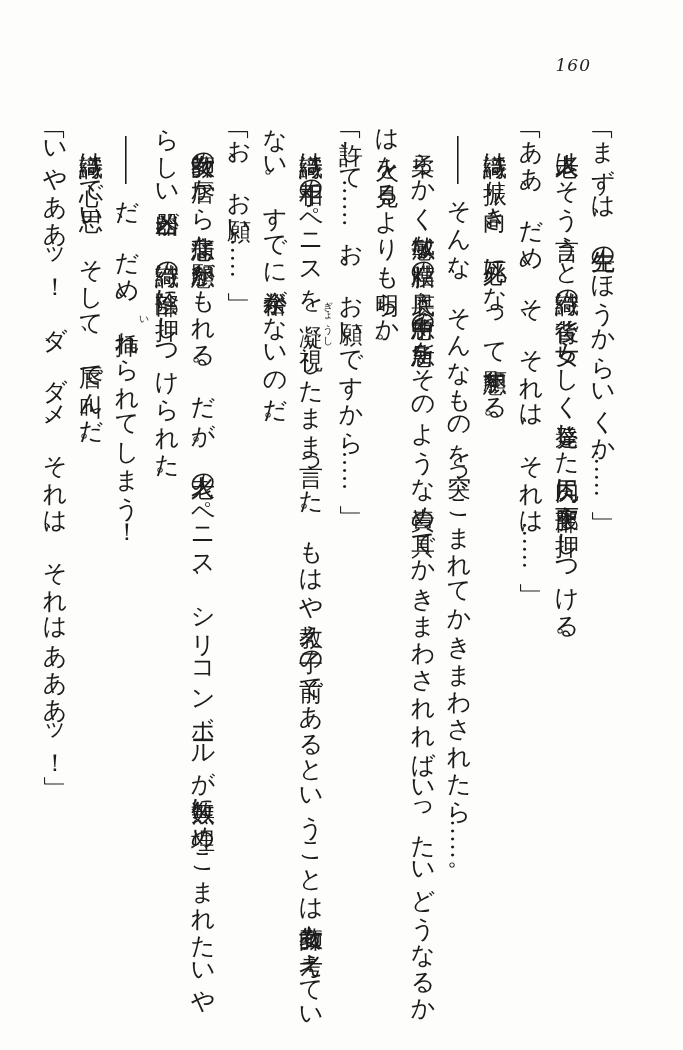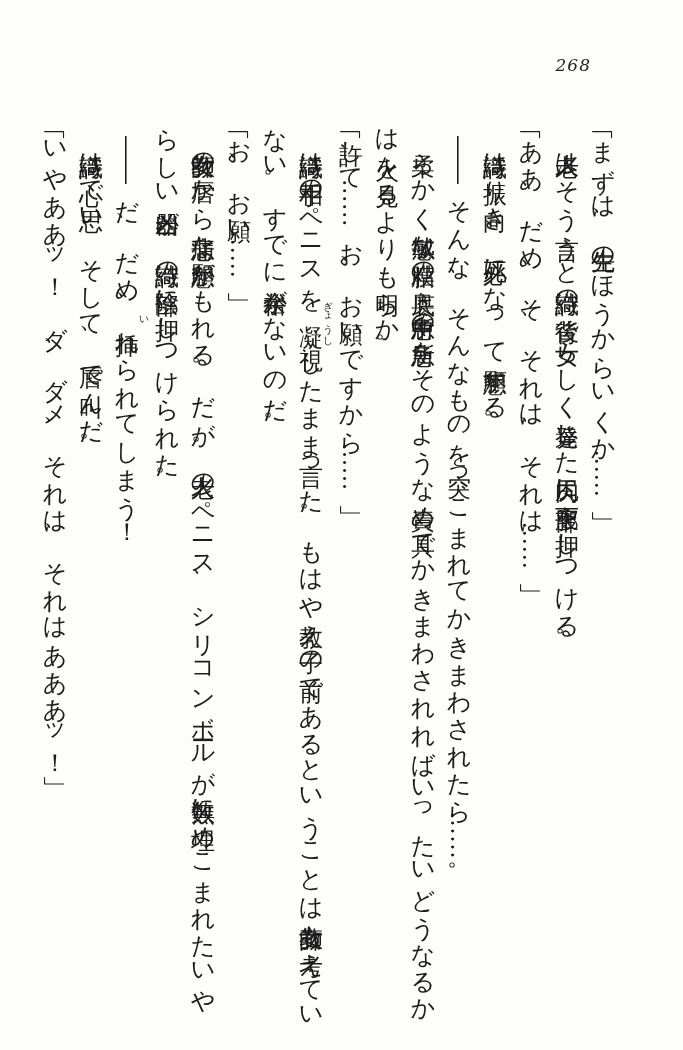--- a/index.html
+++ b/index.html
@@ -48,21 +48,21 @@
   rt {
     font-size: 10px;
     letter-spacing: 0;
     color: #1c1c1c;
   }
 </style>
 </head>
 <body>
 
 <div class="page">
-  <div class="page-number">268</div>
+  <div class="page-number">160</div>
   <div class="text-block">
       <p class="para dialogue">「まずは、先生のほうからいくか……」</p>
       <p class="para narration">老人はそう言うと詩織の後背、女らしく発達した尻肉に下腹部を押しつける。</p>
       <p class="para dialogue">「ああ、だめ、そ、それは、それは……」</p>
       <p class="para narration">詩織は振り向き、必死になって懇願する。</p>
       <p class="para thought">――そんな、そんなものを突っこまれてかきまわされたら……。</p>
       <p class="para narration">柔らかく敏感な粘膜の奥底。急所中の急所をそのような責め具でかきまわされればいったいどうなるかは火を見るよりも明らか。</p>
       <p class="para dialogue">「許して……お、お願いですから……」</p>
       <p class="para narration">詩織は相手のペニスを<ruby>凝視<rt>ぎょうし</rt></ruby>したまま言った。もはや教え子の前であるということは女教師も考えていない。すでに余裕がないのだ。</p>
       <p class="para dialogue">「お、お願い……」</p>

